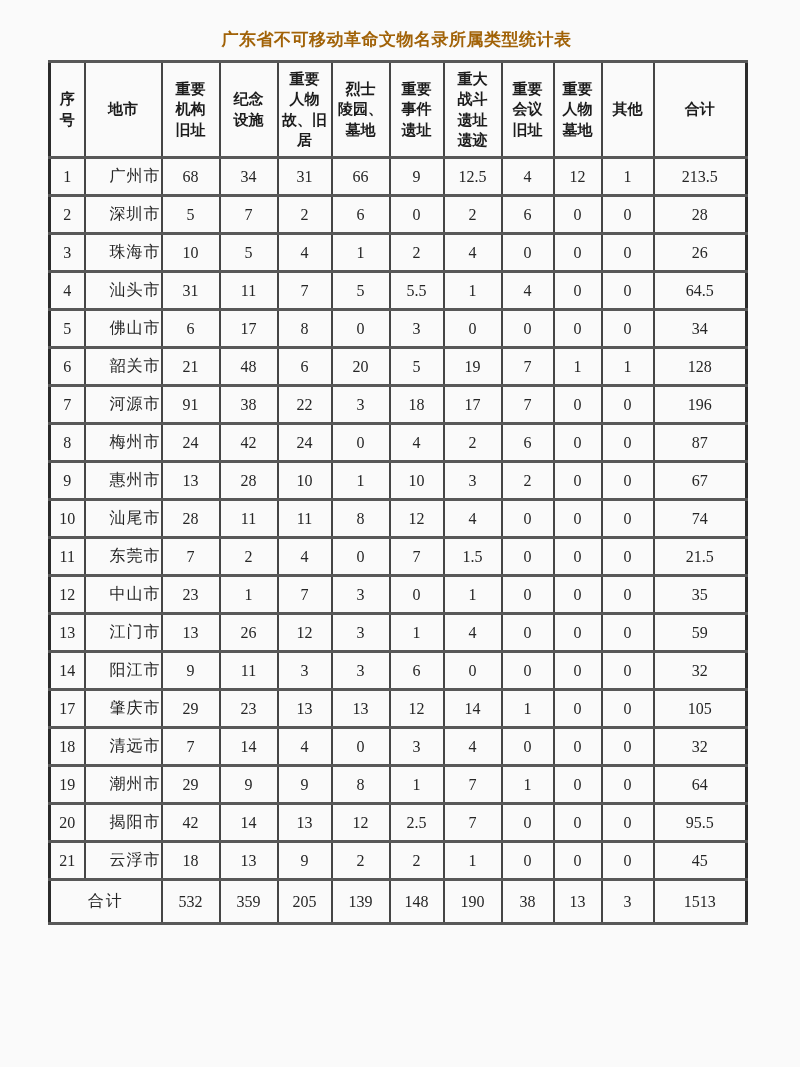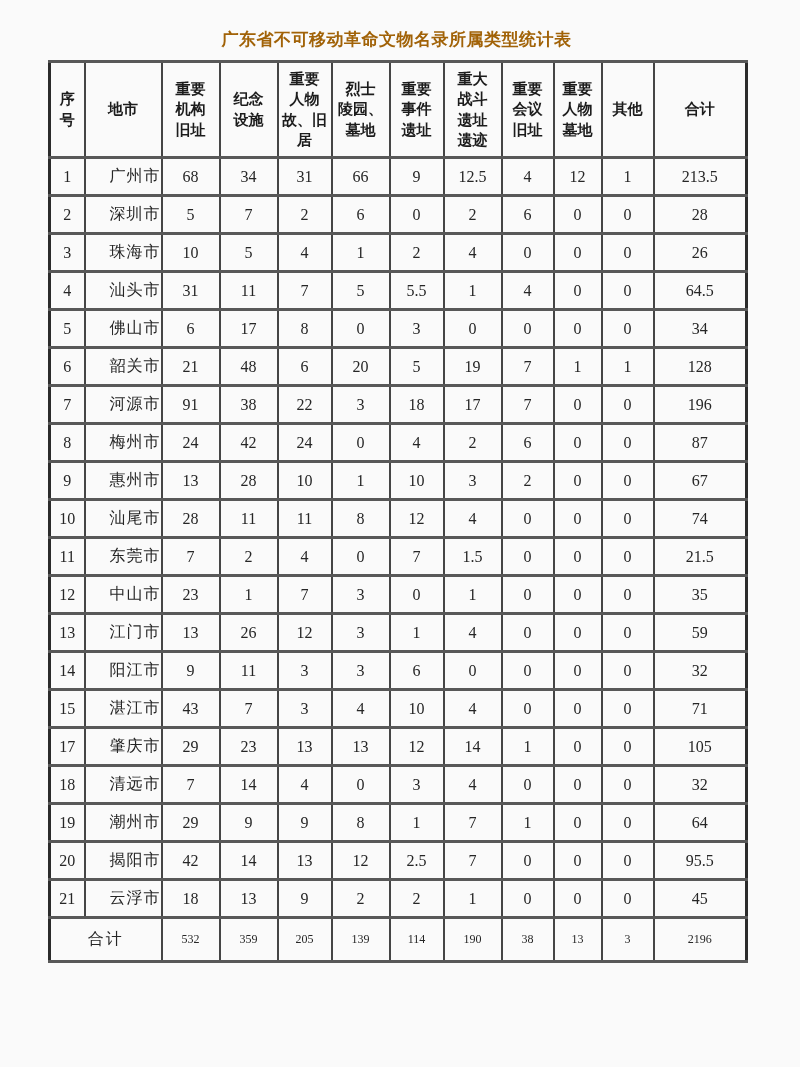--- a/index.html
+++ b/index.html
@@ -58,21 +58,21 @@
     height: 35px;
     font-size: 16px;
   }
   tbody td.city {
     font-size: 16px;
     letter-spacing: 1px;
     text-align: right;
   }
   tfoot td {
     height: 41px;
-    font-size: 12px;
+    font-size: 16px;
   }
   tfoot td.total-label {
     font-size: 16px;
     letter-spacing: 2px;
   }
 </style>
 </head>
 <body>
 
 <div class="page">
@@ -318,34 +318,20 @@
           <td>3</td>
           <td>3</td>
           <td>6</td>
           <td>0</td>
           <td>0</td>
           <td>0</td>
           <td>0</td>
           <td>32</td>
         </tr>
         <tr>
-          <td>15</td>
-          <td class="city">湛江市</td>
-          <td>43</td>
-          <td>7</td>
-          <td>3</td>
-          <td>4</td>
-          <td>10</td>
-          <td>4</td>
-          <td>0</td>
-          <td>0</td>
-          <td>0</td>
-          <td>71</td>
-        </tr>
-        <tr>
           <td>17</td>
           <td class="city">肇庆市</td>
           <td>29</td>
           <td>23</td>
           <td>13</td>
           <td>13</td>
           <td>12</td>
           <td>14</td>
           <td>1</td>
           <td>0</td>
@@ -409,22 +395,22 @@
           <td>45</td>
         </tr>
       </tbody>
     <tfoot>
       <tr>
         <td class="total-label" colspan="2">合计</td>
         <td>532</td>
         <td>359</td>
         <td>205</td>
         <td>139</td>
-        <td>114</td>
+        <td>148</td>
         <td>190</td>
         <td>38</td>
         <td>13</td>
         <td>3</td>
-        <td>2196</td>
+        <td>1513</td>
       </tr>
     </tfoot>
   </table>
 </div>
 
 </body></html>

